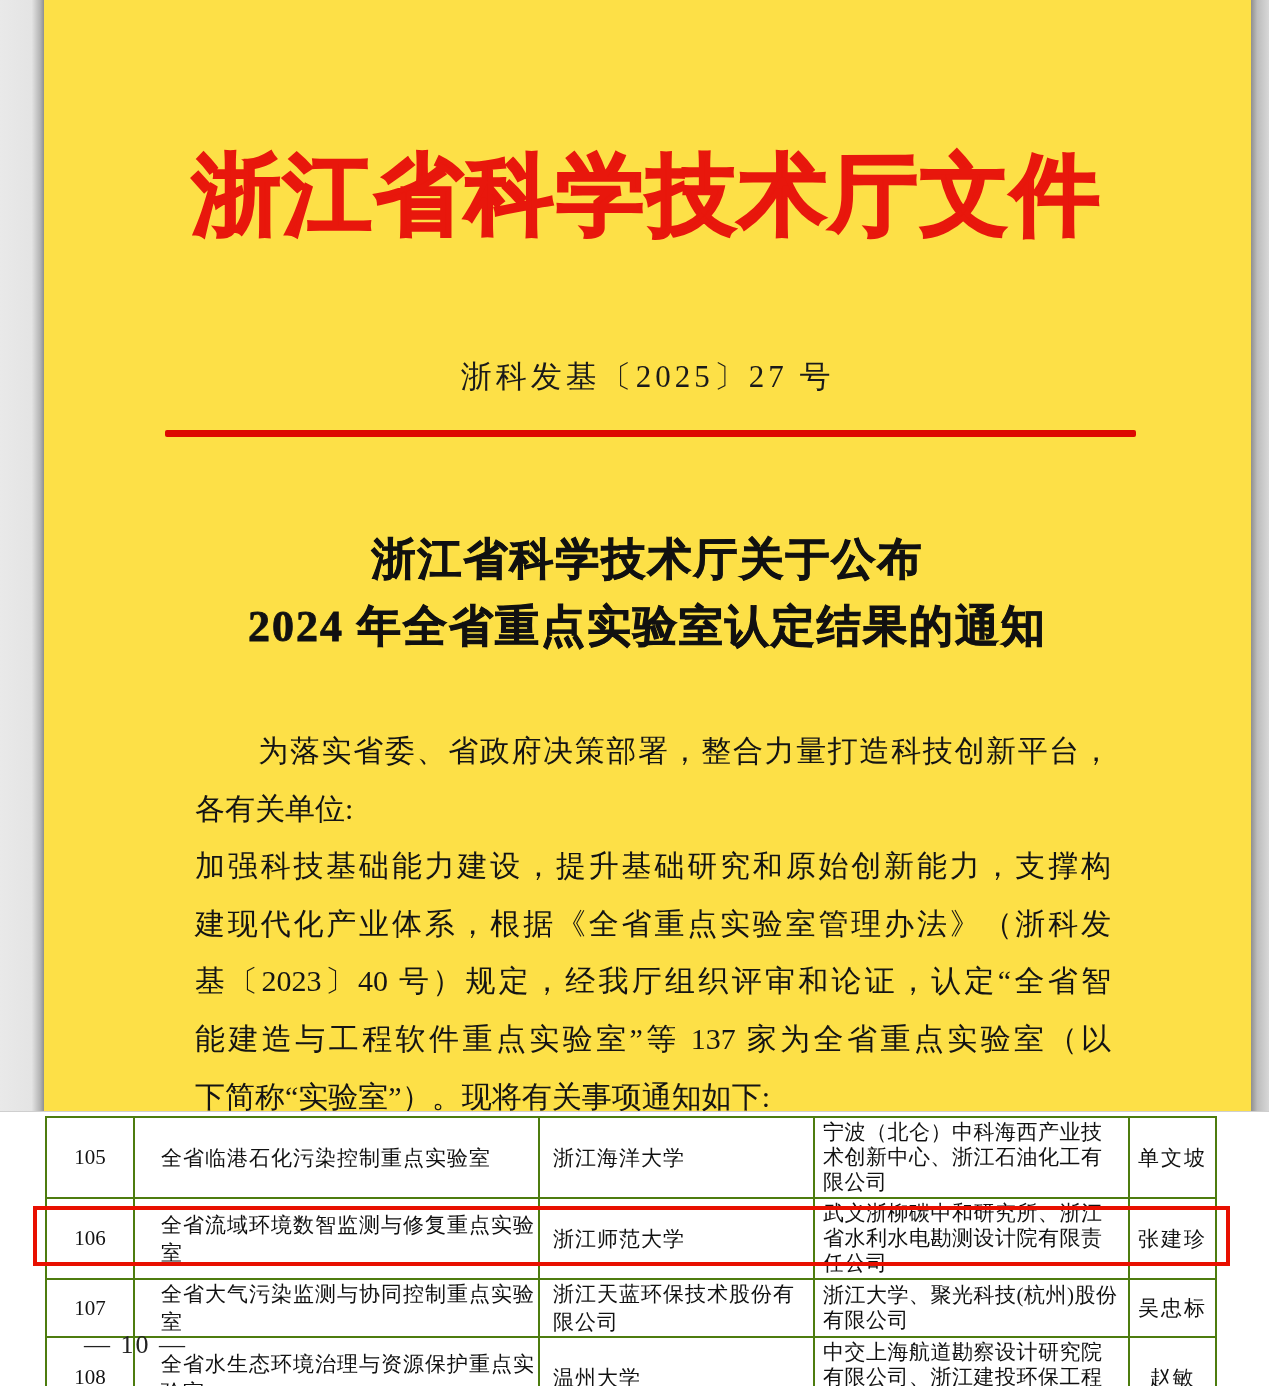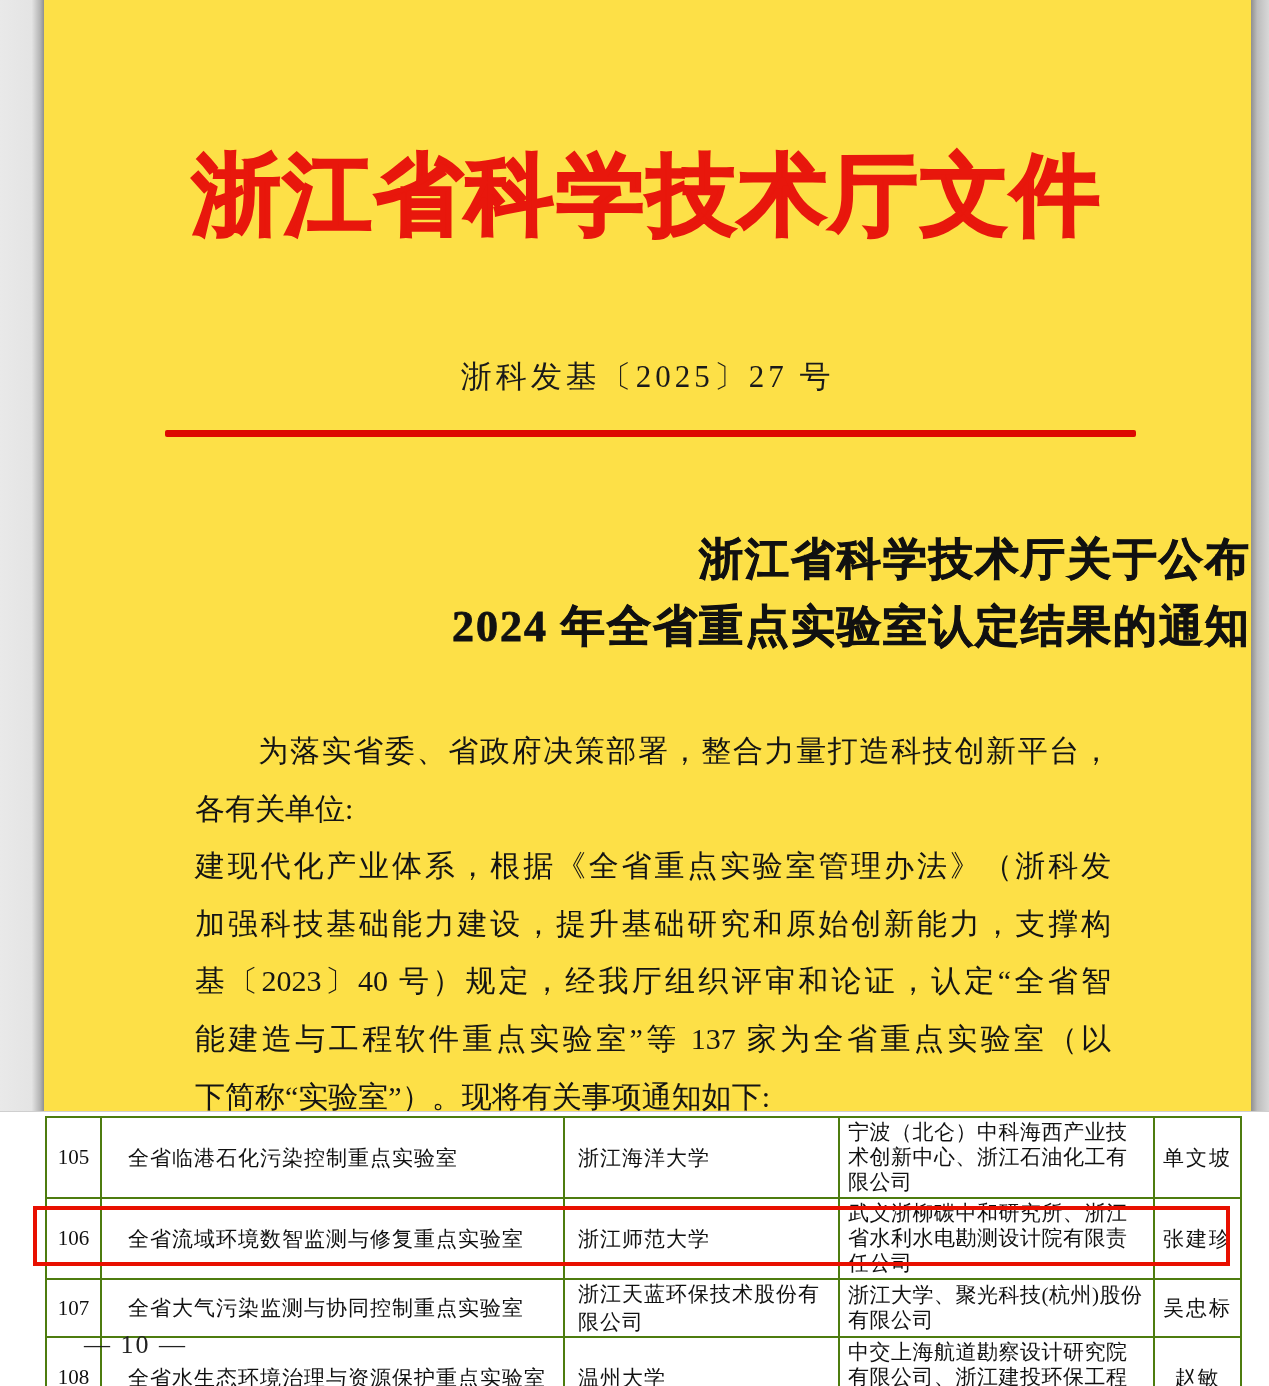--- a/index.html
+++ b/index.html
@@ -28,21 +28,21 @@
     white-space:nowrap;
   }
   .doc-number {
     position:absolute; top:356px; left:0; width:100%;
     text-align:center; font-size:31px; color:#1a1a1a; letter-spacing:4px;
   }
   .red-rule {
     position:absolute; top:430px; left:121px; width:971px; height:7px;
     background:#dd0800; border-radius:2px;
   }
-  .subtitle { position:absolute; left:0; width:100%; text-align:right;
+  .subtitle { position:absolute; left:0; width:100%; text-align:center;
     font-size:44px; font-weight:bold; color:#111; letter-spacing:2px;
     -webkit-text-stroke:0.8px #111; white-space:nowrap; }
   .subtitle.l1 { top:530px; }
   .subtitle.l2 { top:597px; }
 
   .body-block {
     position:absolute; top:722px; left:151px; width:916px;
     font-size:30px; color:#141414; line-height:57.6px;
   }
   .body-line { text-align:justify; text-align-last:justify; height:57.6px; white-space:nowrap; }
@@ -54,22 +54,22 @@
     background:#ffffff; border-top:1px solid #cfcfcf;
   }
   table.result {
     position:absolute; left:45px; top:4px; border-collapse:collapse;
     table-layout:fixed; width:1170px; color:#111;
   }
   table.result td {
     border:2px solid #4d7c0f; font-size:21px; vertical-align:middle;
     overflow:hidden;
   }
-  td.c-no   { width:55px;  text-align:center; font-family:"Liberation Serif",serif; }
-  td.c-lab  { width:463px; padding-left:26px; letter-spacing:1px; }
+  td.c-no   { width:88px;  text-align:center; font-family:"Liberation Serif",serif; }
+  td.c-lab  { width:405px; padding-left:26px; letter-spacing:1px; }
   td.c-org  { width:275px; padding-left:13px; letter-spacing:1px; }
   td.c-par  { width:315px; padding:2px 8px; font-size:20.5px; line-height:25px; letter-spacing:0.5px; }
   td.c-dir  { width:87px; text-align:center; letter-spacing:2px; }
   tr.r0 { height:52px; } tr.r1 { height:46px; } tr.r2 { height:52px;padding-left:16px; } tr.r3 { height:48px; }
 
   .row-highlight {
     position:absolute; left:33px; top:94px; width:1197px; height:60px;
     border:4px solid #e80f00; pointer-events:none;
   }
 
@@ -87,22 +87,22 @@
 <div class="page">
   <div class="doc-title">浙江省科学技术厅文件</div>
   <div class="doc-number">浙科发基〔2025〕27 号</div>
   <div class="red-rule"></div>
   <div class="subtitle l1">浙江省科学技术厅关于公布</div>
   <div class="subtitle l2">2024 年全省重点实验室认定结果的通知</div>
 
   <div class="body-block">
     <div class="body-line">　　为落实省委、省政府决策部署，整合力量打造科技创新平台，</div>
     <div class="body-line start">各有关单位:</div>
+    <div class="body-line">加强科技基础能力建设，提升基础研究和原始创新能力，支撑构</div>
     <div class="body-line">建现代化产业体系，根据《全省重点实验室管理办法》（浙科发</div>
-    <div class="body-line">加强科技基础能力建设，提升基础研究和原始创新能力，支撑构</div>
     <div class="body-line">基〔2023〕40 号）规定，经我厅组织评审和论证，认定“全省智</div>
     <div class="body-line">能建造与工程软件重点实验室”等 137 家为全省重点实验室（以</div>
     <div class="body-line end">下简称“实验室”）。现将有关事项通知如下:</div>
   </div>
 </div>
 
 <div class="table-section">
   <table class="result">
     <tbody>
       <tr class="r0">

